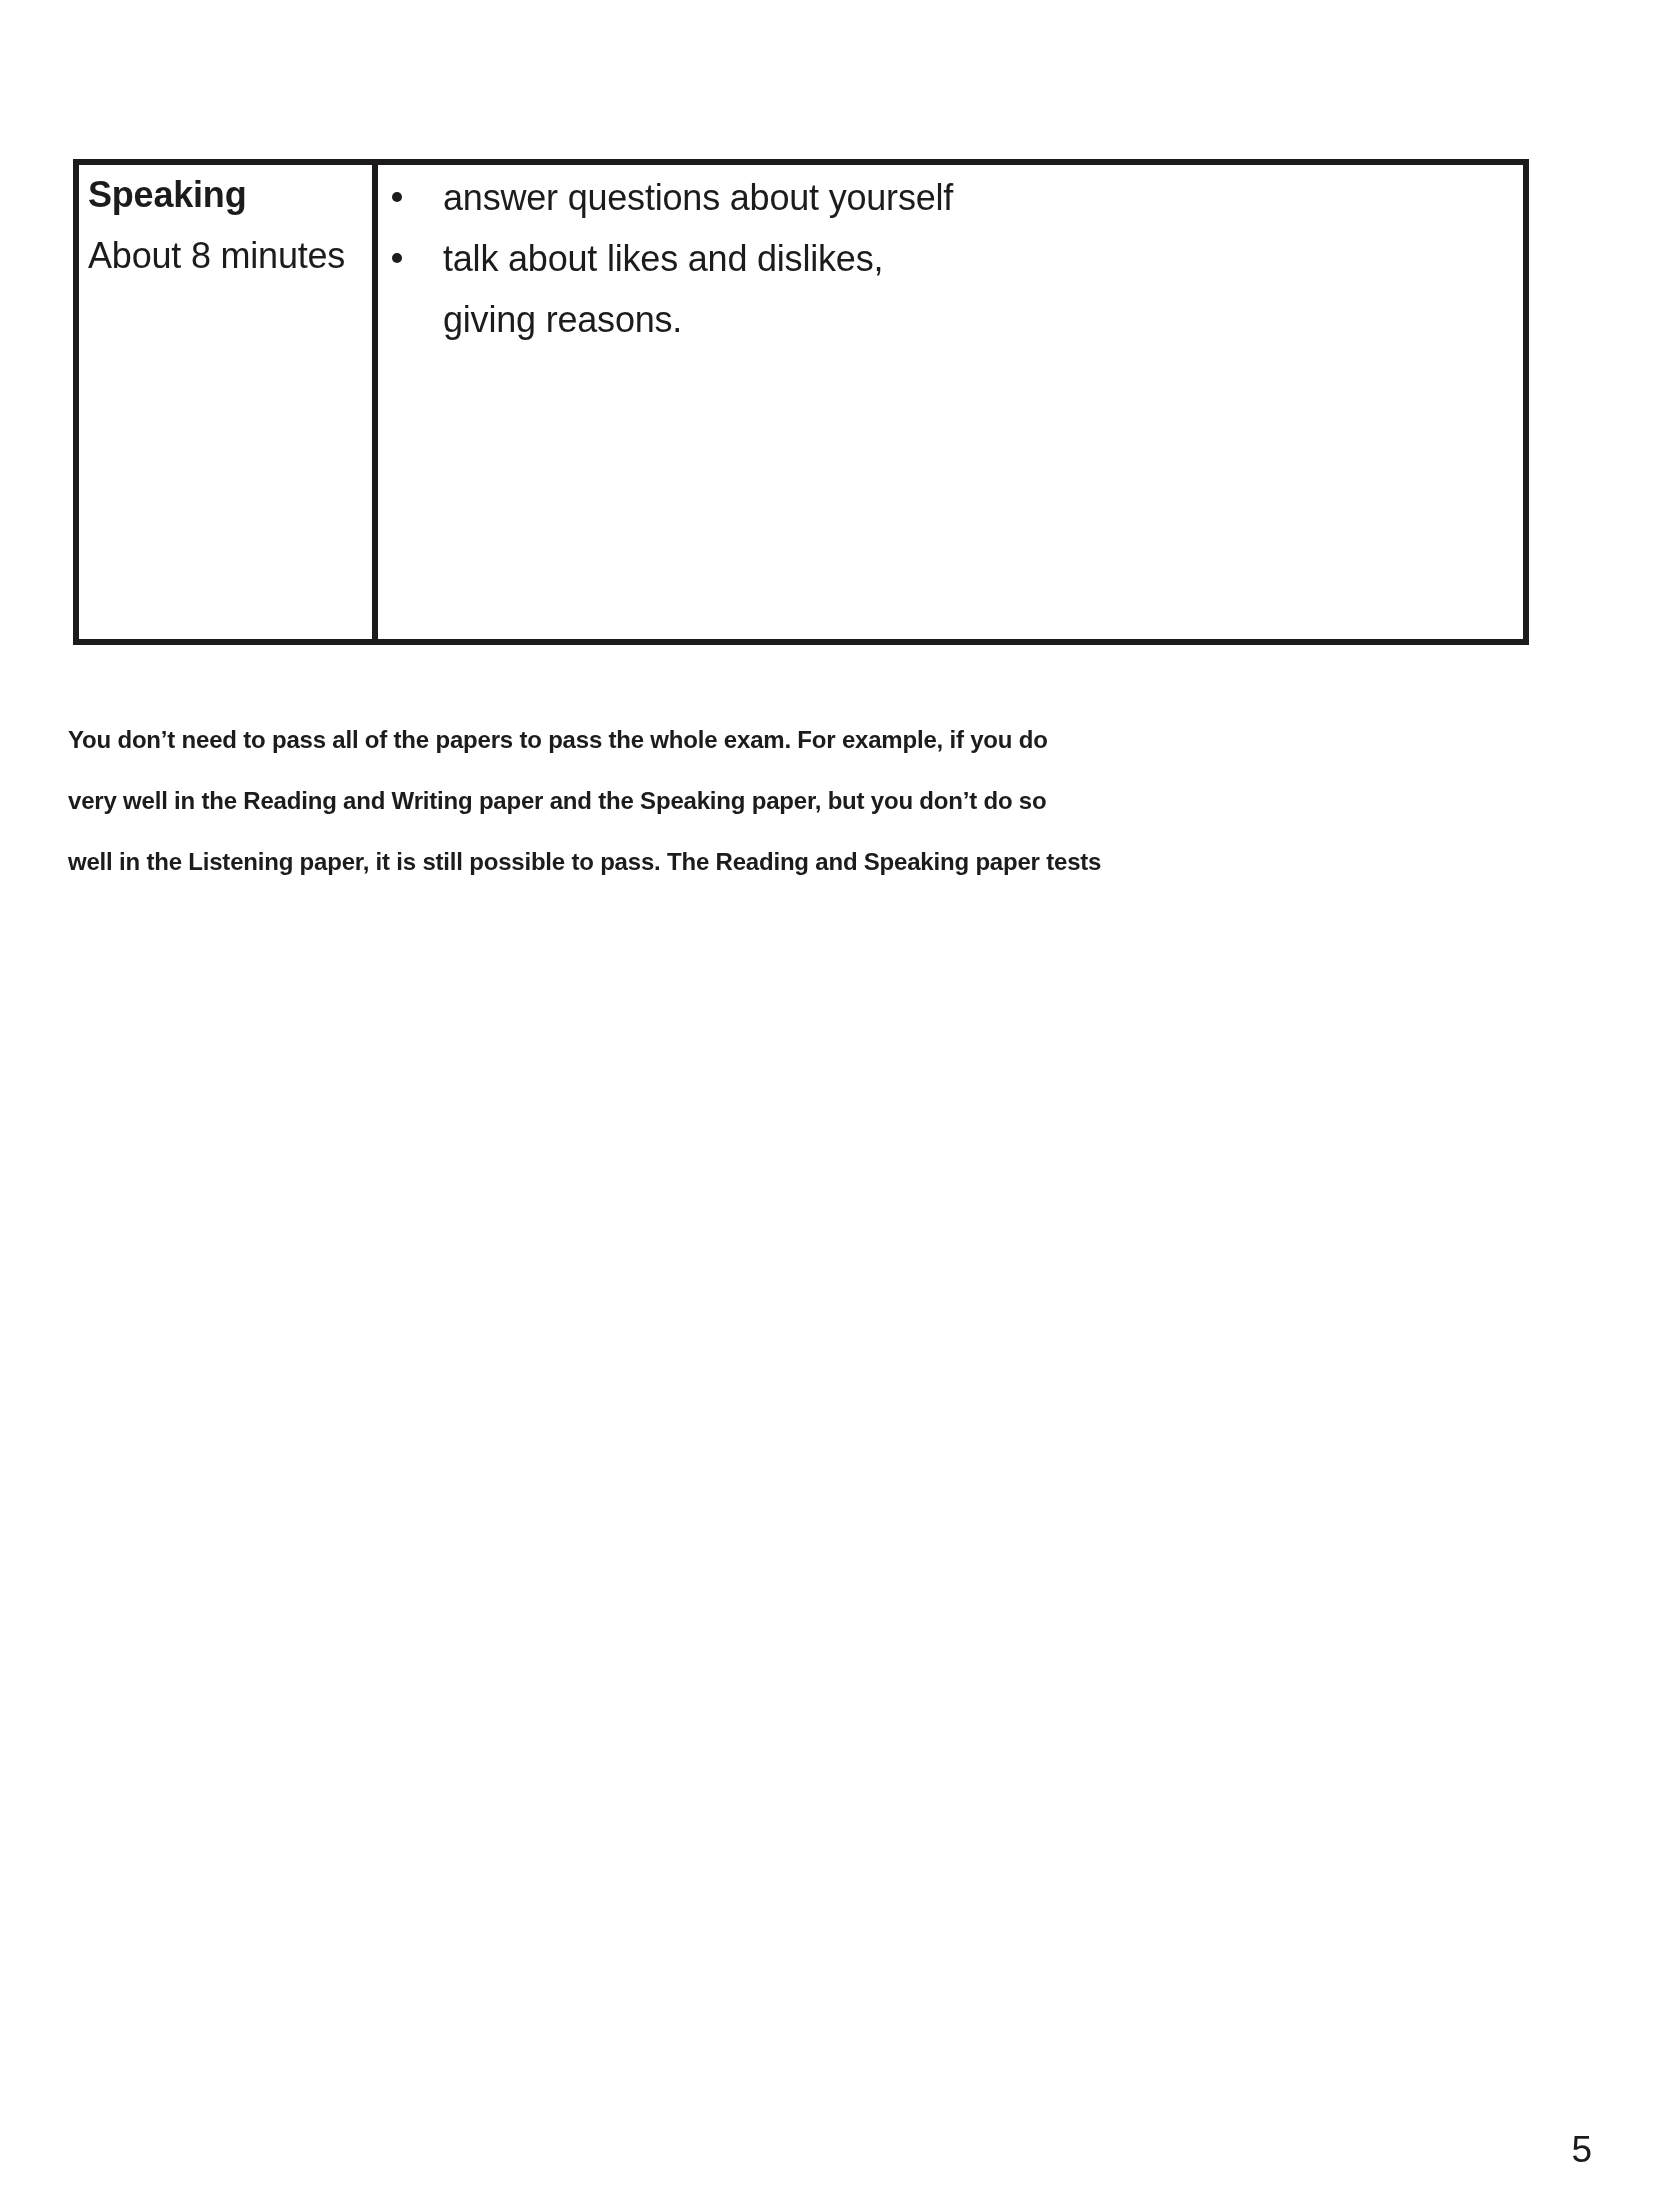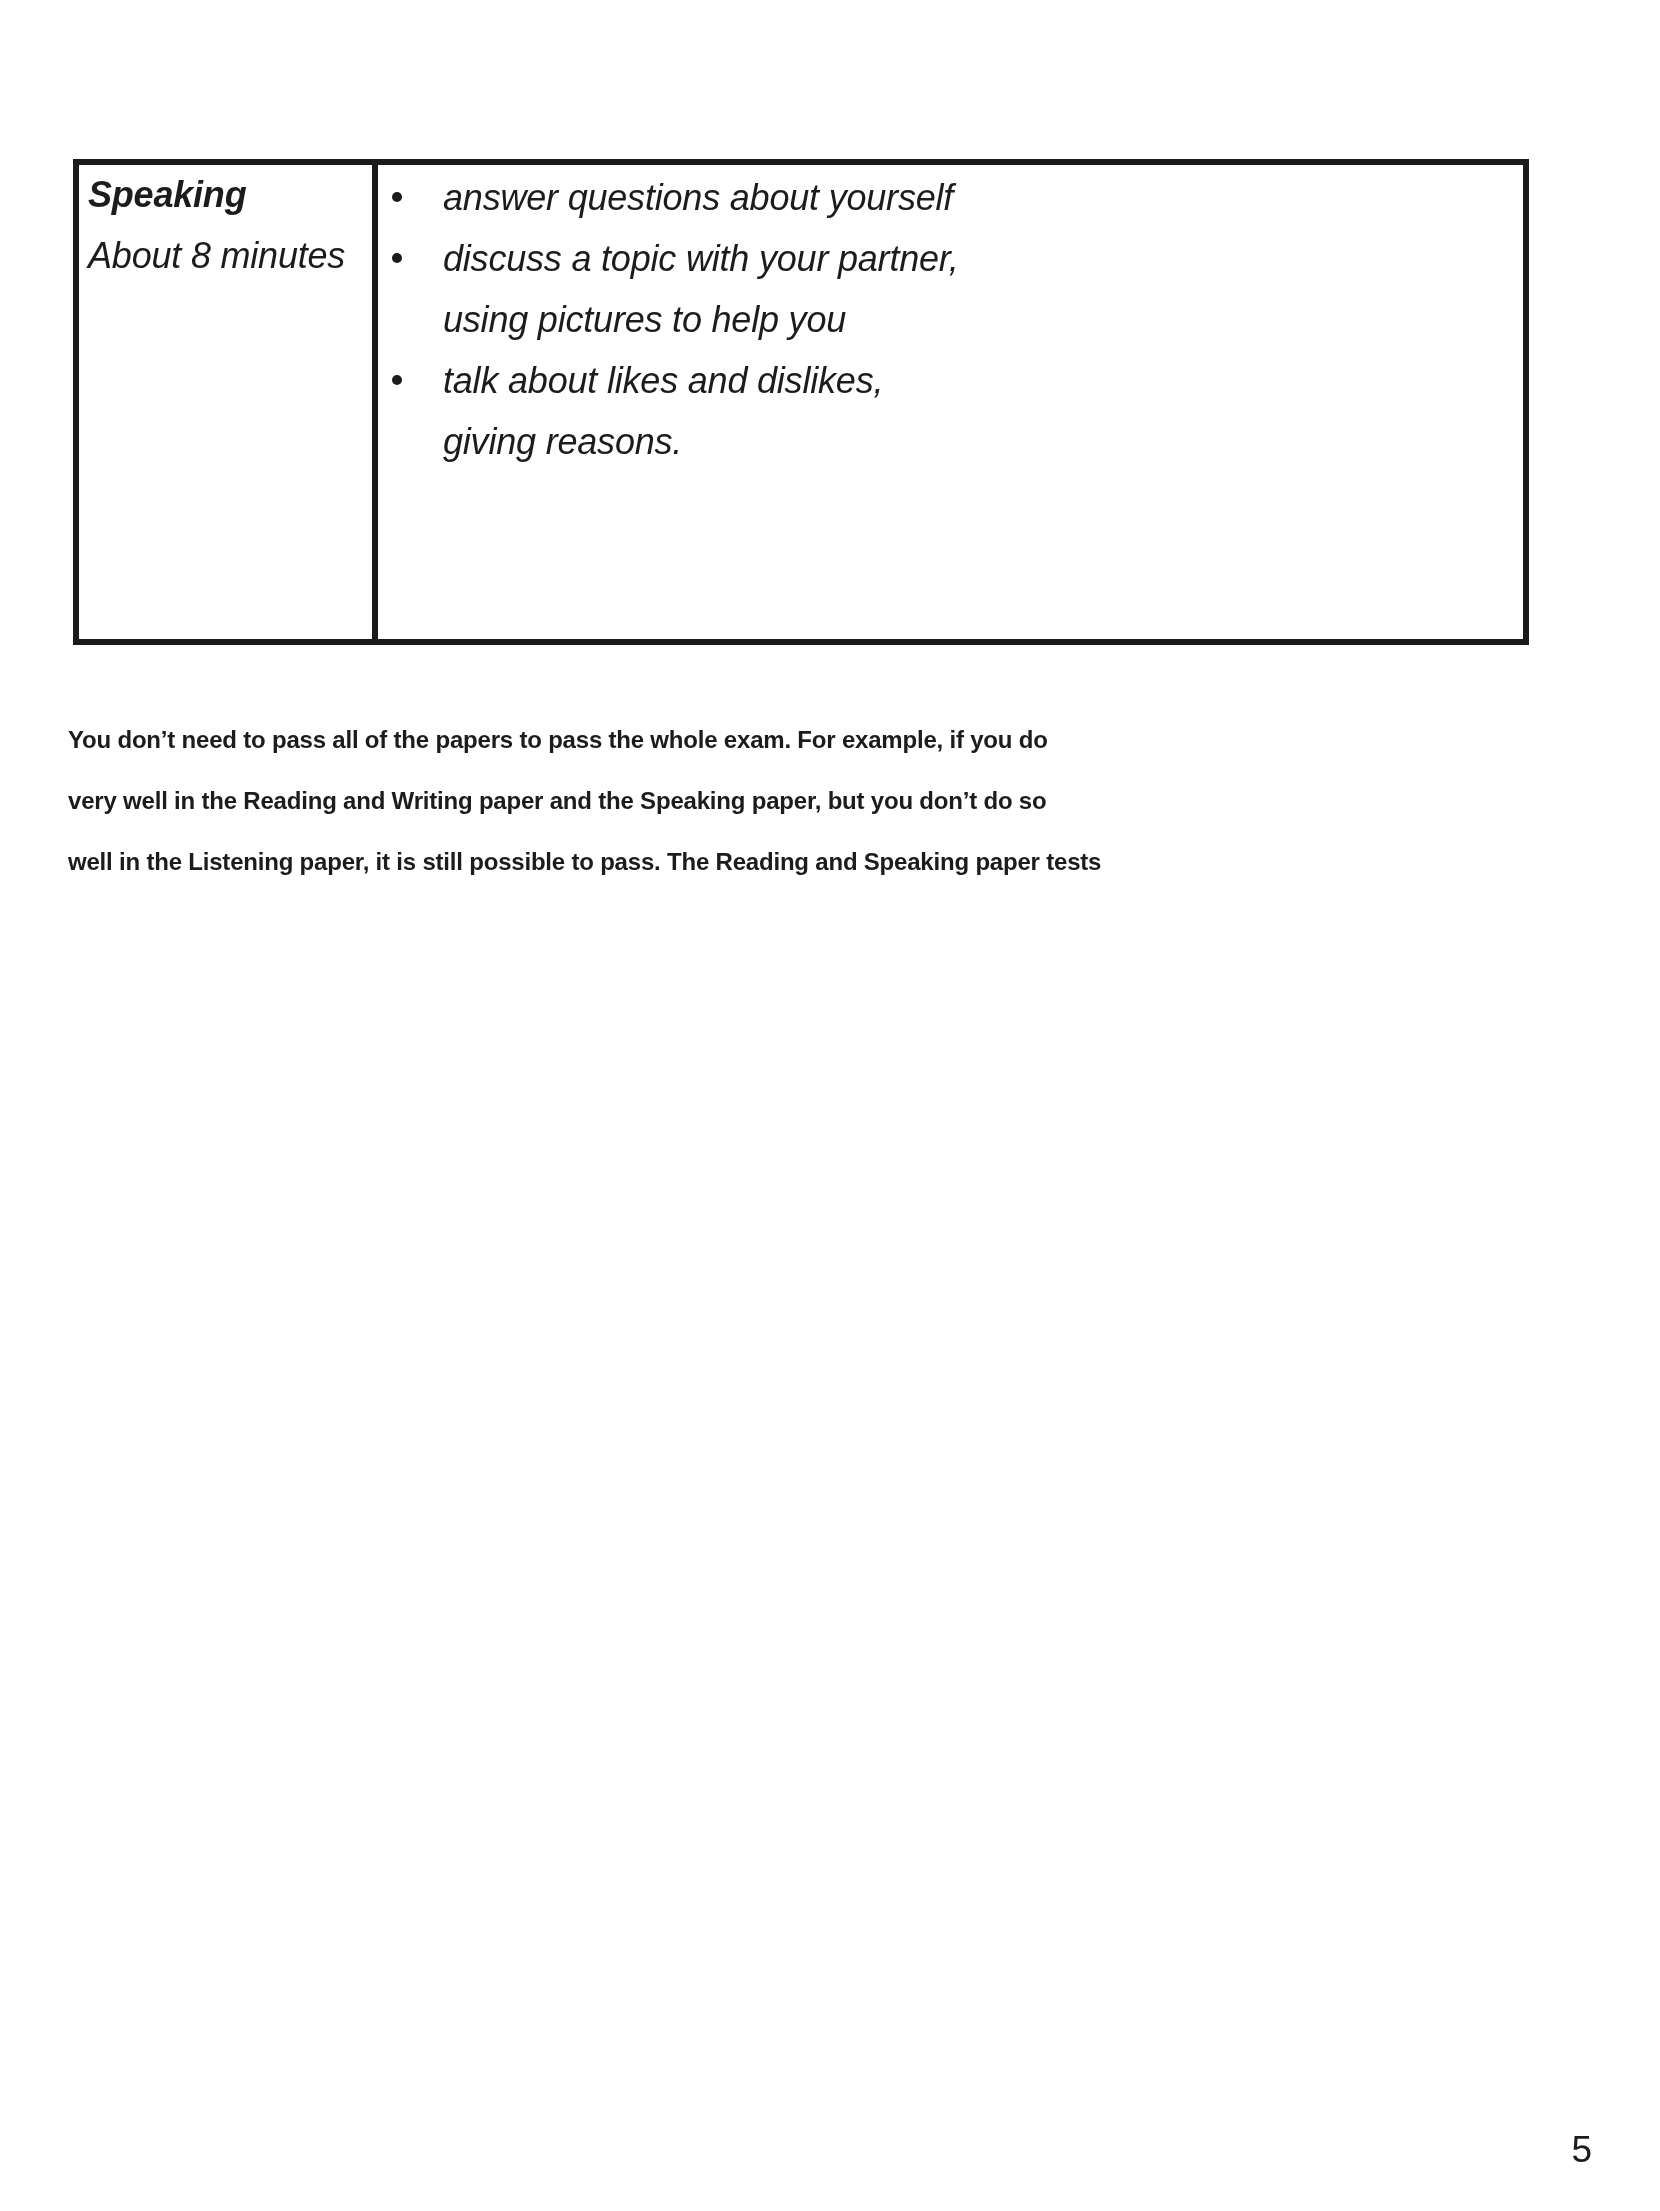--- a/index.html
+++ b/index.html
@@ -25,21 +25,20 @@
     border: 6px solid #1c1a1b;
     display: flex;
     background: #ffffff;
   }
   .exam-col {
     height: 100%;
     border-right: 6px solid #1c1a1b;
     padding: 2px 4px 0 9px;
     font-size: 36px;
     line-height: 61px;
-    font-style: italic;
   }
   .exam-col.col-paper    { width: 299px; }
   .exam-col.col-format   { width: 520px; }
   .exam-col.col-cando    { width: 625px; border-right: none; padding-left: 13px; }
 
   .cell-line { white-space: nowrap; }
   .cell-line.first { margin-top: -3px; }
   .bold { font-weight: 700; }
   .multiline { white-space: pre; margin-top: -3px; }
 
@@ -90,22 +89,20 @@
 
     <div class="exam-col col-paper">
       <div class="cell-line first bold">Speaking</div>
       <div class="cell-line">About 8 minutes</div>
     </div>
 
 
     <div class="exam-col col-cando">
       <ul class="cando-list">
         <li class="bullet-item">answer questions about yourself</li>
-        <li class="bullet-item">discuss a topic with your partner,
-using pictures to help you</li>
         <li class="bullet-item">talk about likes and dislikes,
 giving reasons.</li>
       </ul>
     </div>
 
   </div>
 
   <div class="body-paragraph">
     <div class="para-line">You don’t need to pass all of the papers to pass the whole exam. For example, if you do</div>
     <div class="para-line">very well in the Reading and Writing paper and the Speaking paper, but you don’t do so</div>

